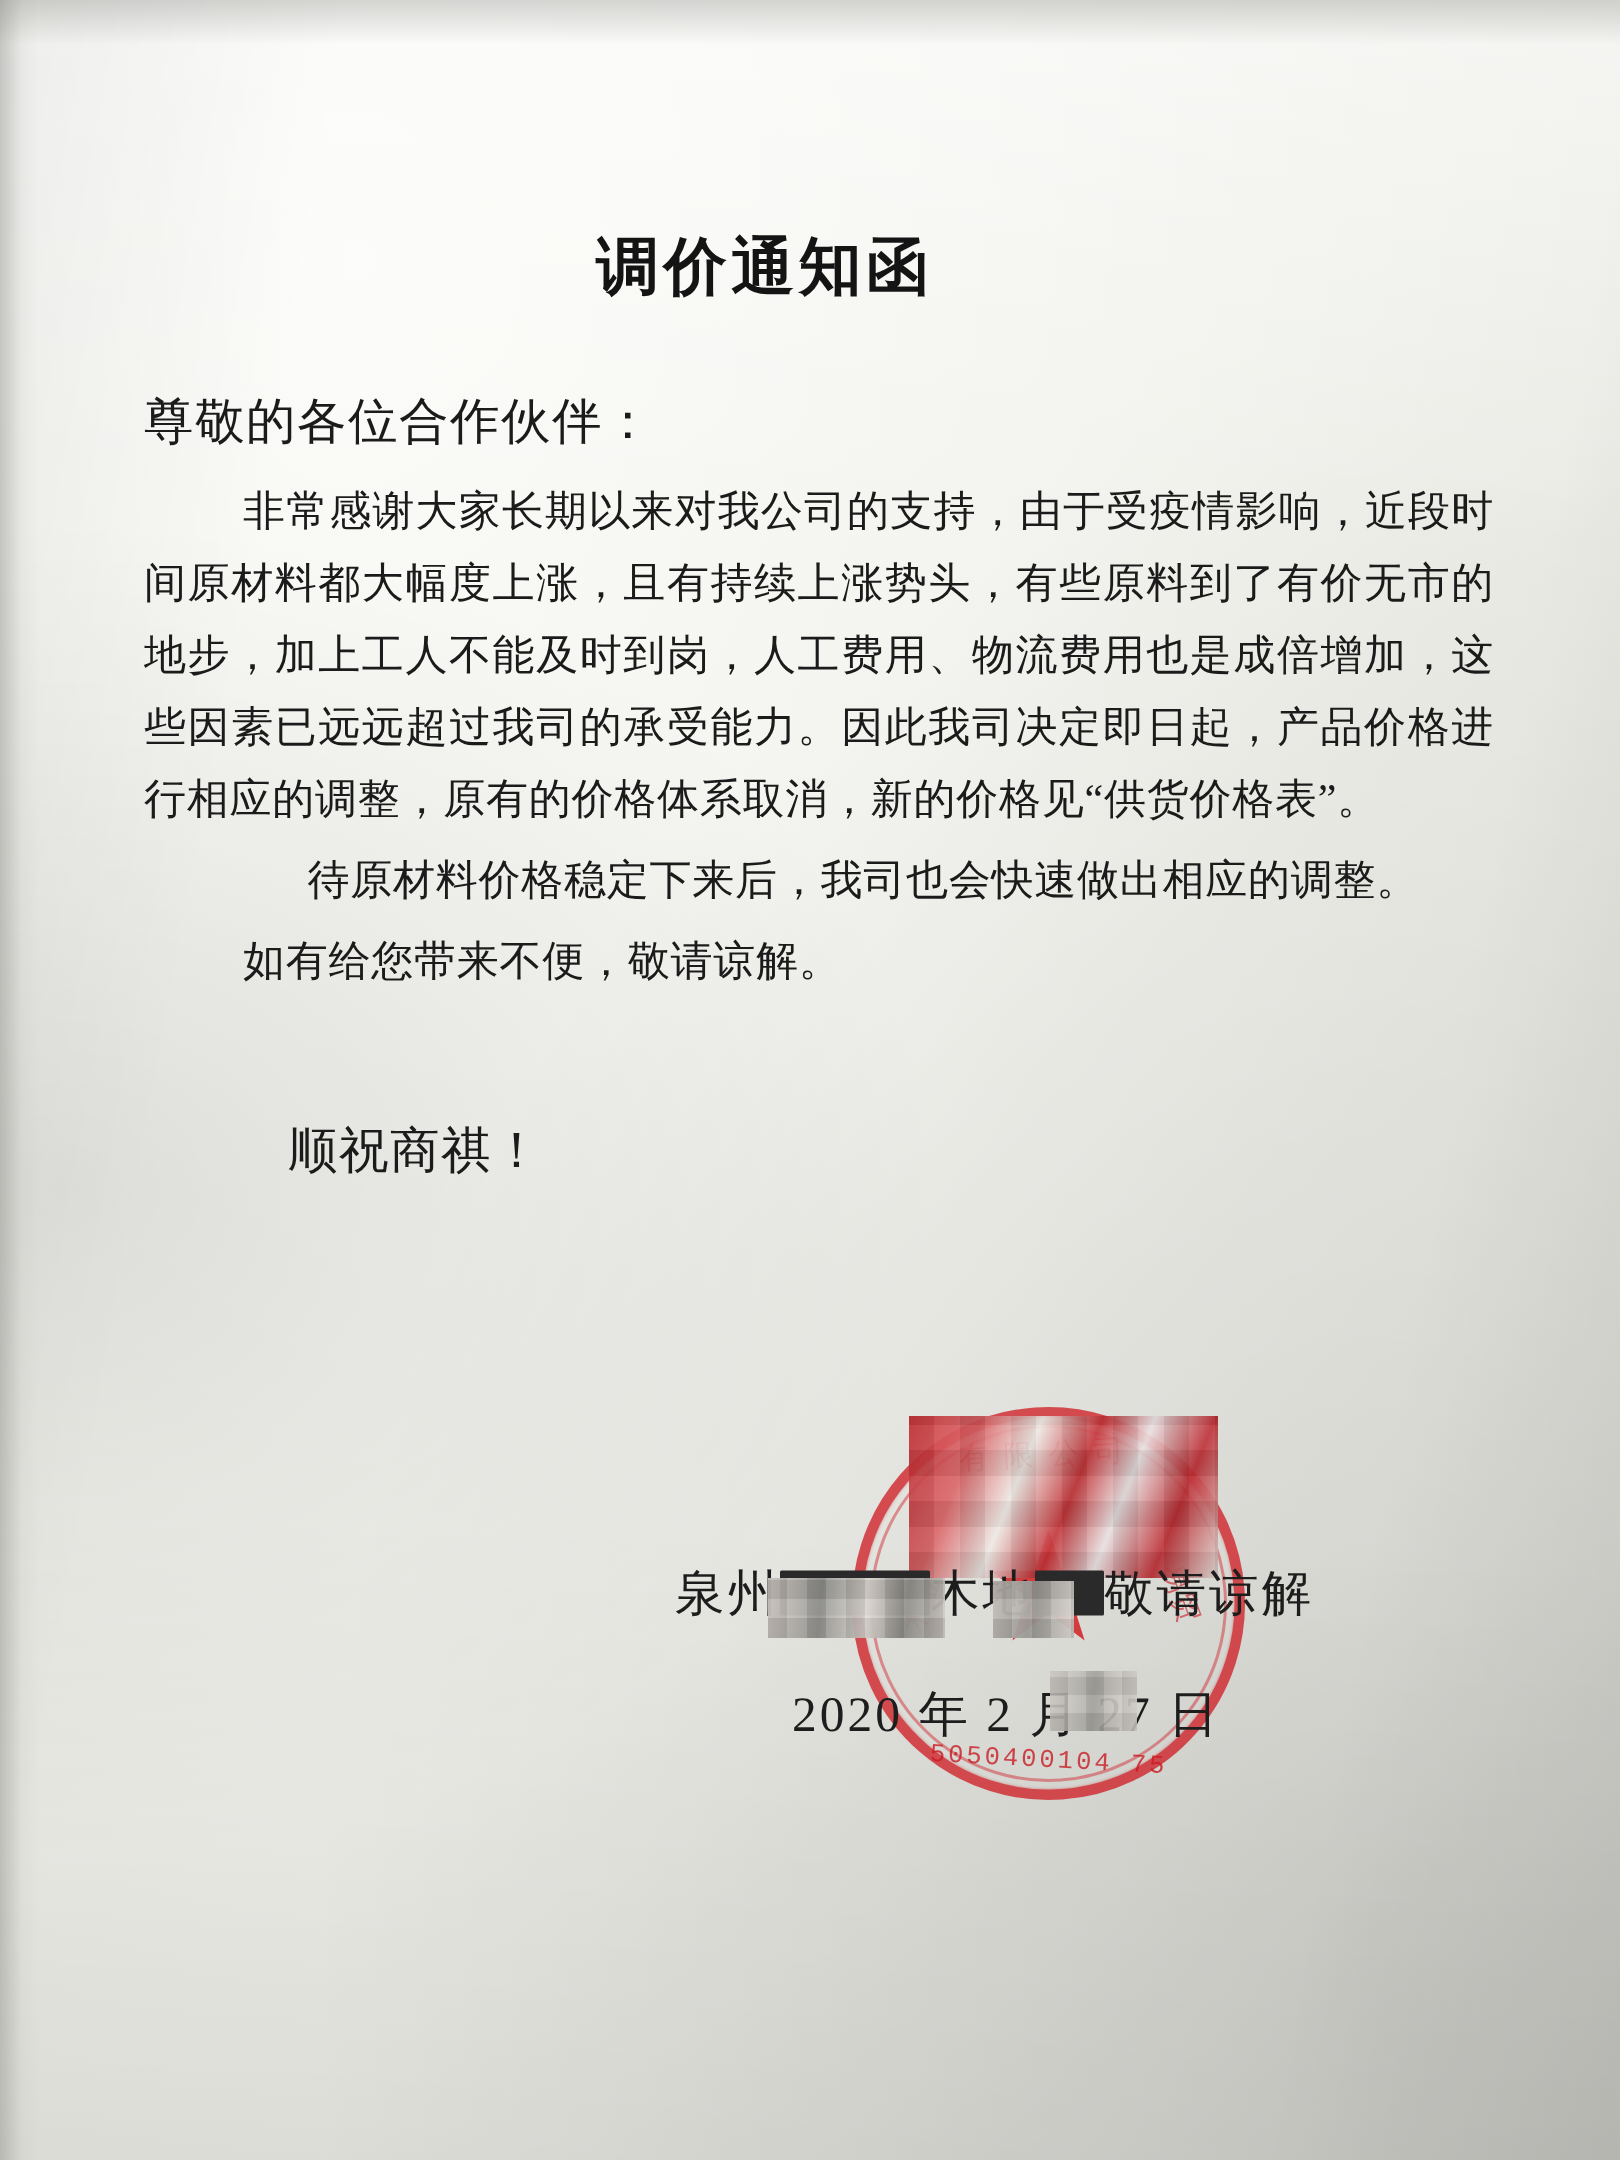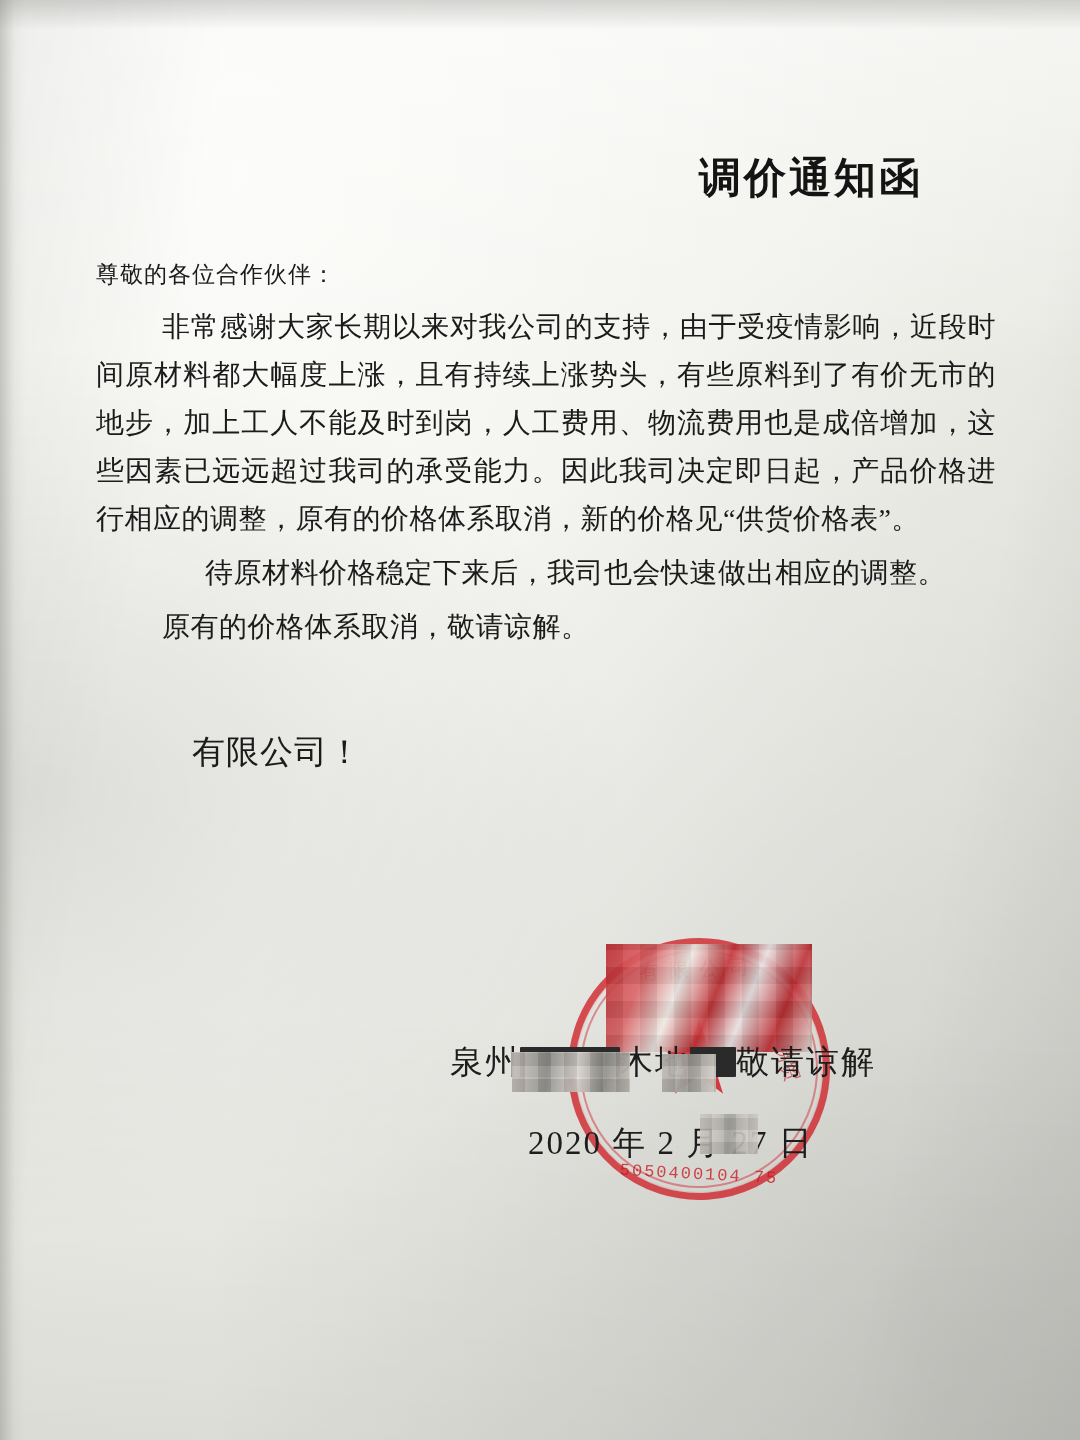--- a/index.html
+++ b/index.html
@@ -52,31 +52,31 @@
 
   
   #doc {
     position: absolute;
     left: 96px;
     top: 150px;
     width: 900px;
     color: #1b1b1b;
   }
   #doc-title {
-    text-align: right;
+    text-align: center;
     font-size: 42px;
     font-weight: bold;
     letter-spacing: 3px;
     margin: 0 0 52px 0;
     padding-right: 72px;
     font-family: "Liberation Sans", "DejaVu Sans", sans-serif;
     color: #141414;
   }
   .salutation {
-    font-size: 23px;
+    font-size: 33px;
     line-height: 1.5;
     margin: 0 0 10px 0;
     letter-spacing: 1px;
   }
   .para {
     font-size: 28px;
     line-height: 1.72;
     margin: 0 0 6px 0;
     text-indent: 66px;
     letter-spacing: 0.5px;
@@ -257,23 +257,23 @@
   <div id="doc">
 
     <h1 id="doc-title">调价通知函</h1>
 
     <p class="salutation">尊敬的各位合作伙伴：</p>
 
     <p class="para">非常感谢大家长期以来对我公司的支持，由于受疫情影响，近段时间原材料都大幅度上涨，且有持续上涨势头，有些原料到了有价无市的地步，加上工人不能及时到岗，人工费用、物流费用也是成倍增加，这些因素已远远超过我司的承受能力。因此我司决定即日起，产品价格进行相应的调整，原有的价格体系取消，新的价格见“供货价格表”。</p>
 
     <p class="para para-narrow">待原材料价格稳定下来后，我司也会快速做出相应的调整。</p>
 
-    <p class="para">原有的价格体系取消，敬请谅解。</p>
-
-    <p id="closing">有限公司！</p>
+    <p class="para">如有给您带来不便，敬请谅解。</p>
+
+    <p id="closing">顺祝商祺！</p>
   </div>
 
   <div id="seal">
     <div class="ring"></div>
     <div class="ring-inner"></div>
     <div class="seal-top-text">有限公司</div>
     <div class="star"></div>
     <div class="seal-side-left">木业</div>
     <div class="seal-side-right">易贸</div>
     <div class="seal-code">5050400104 75</div>

